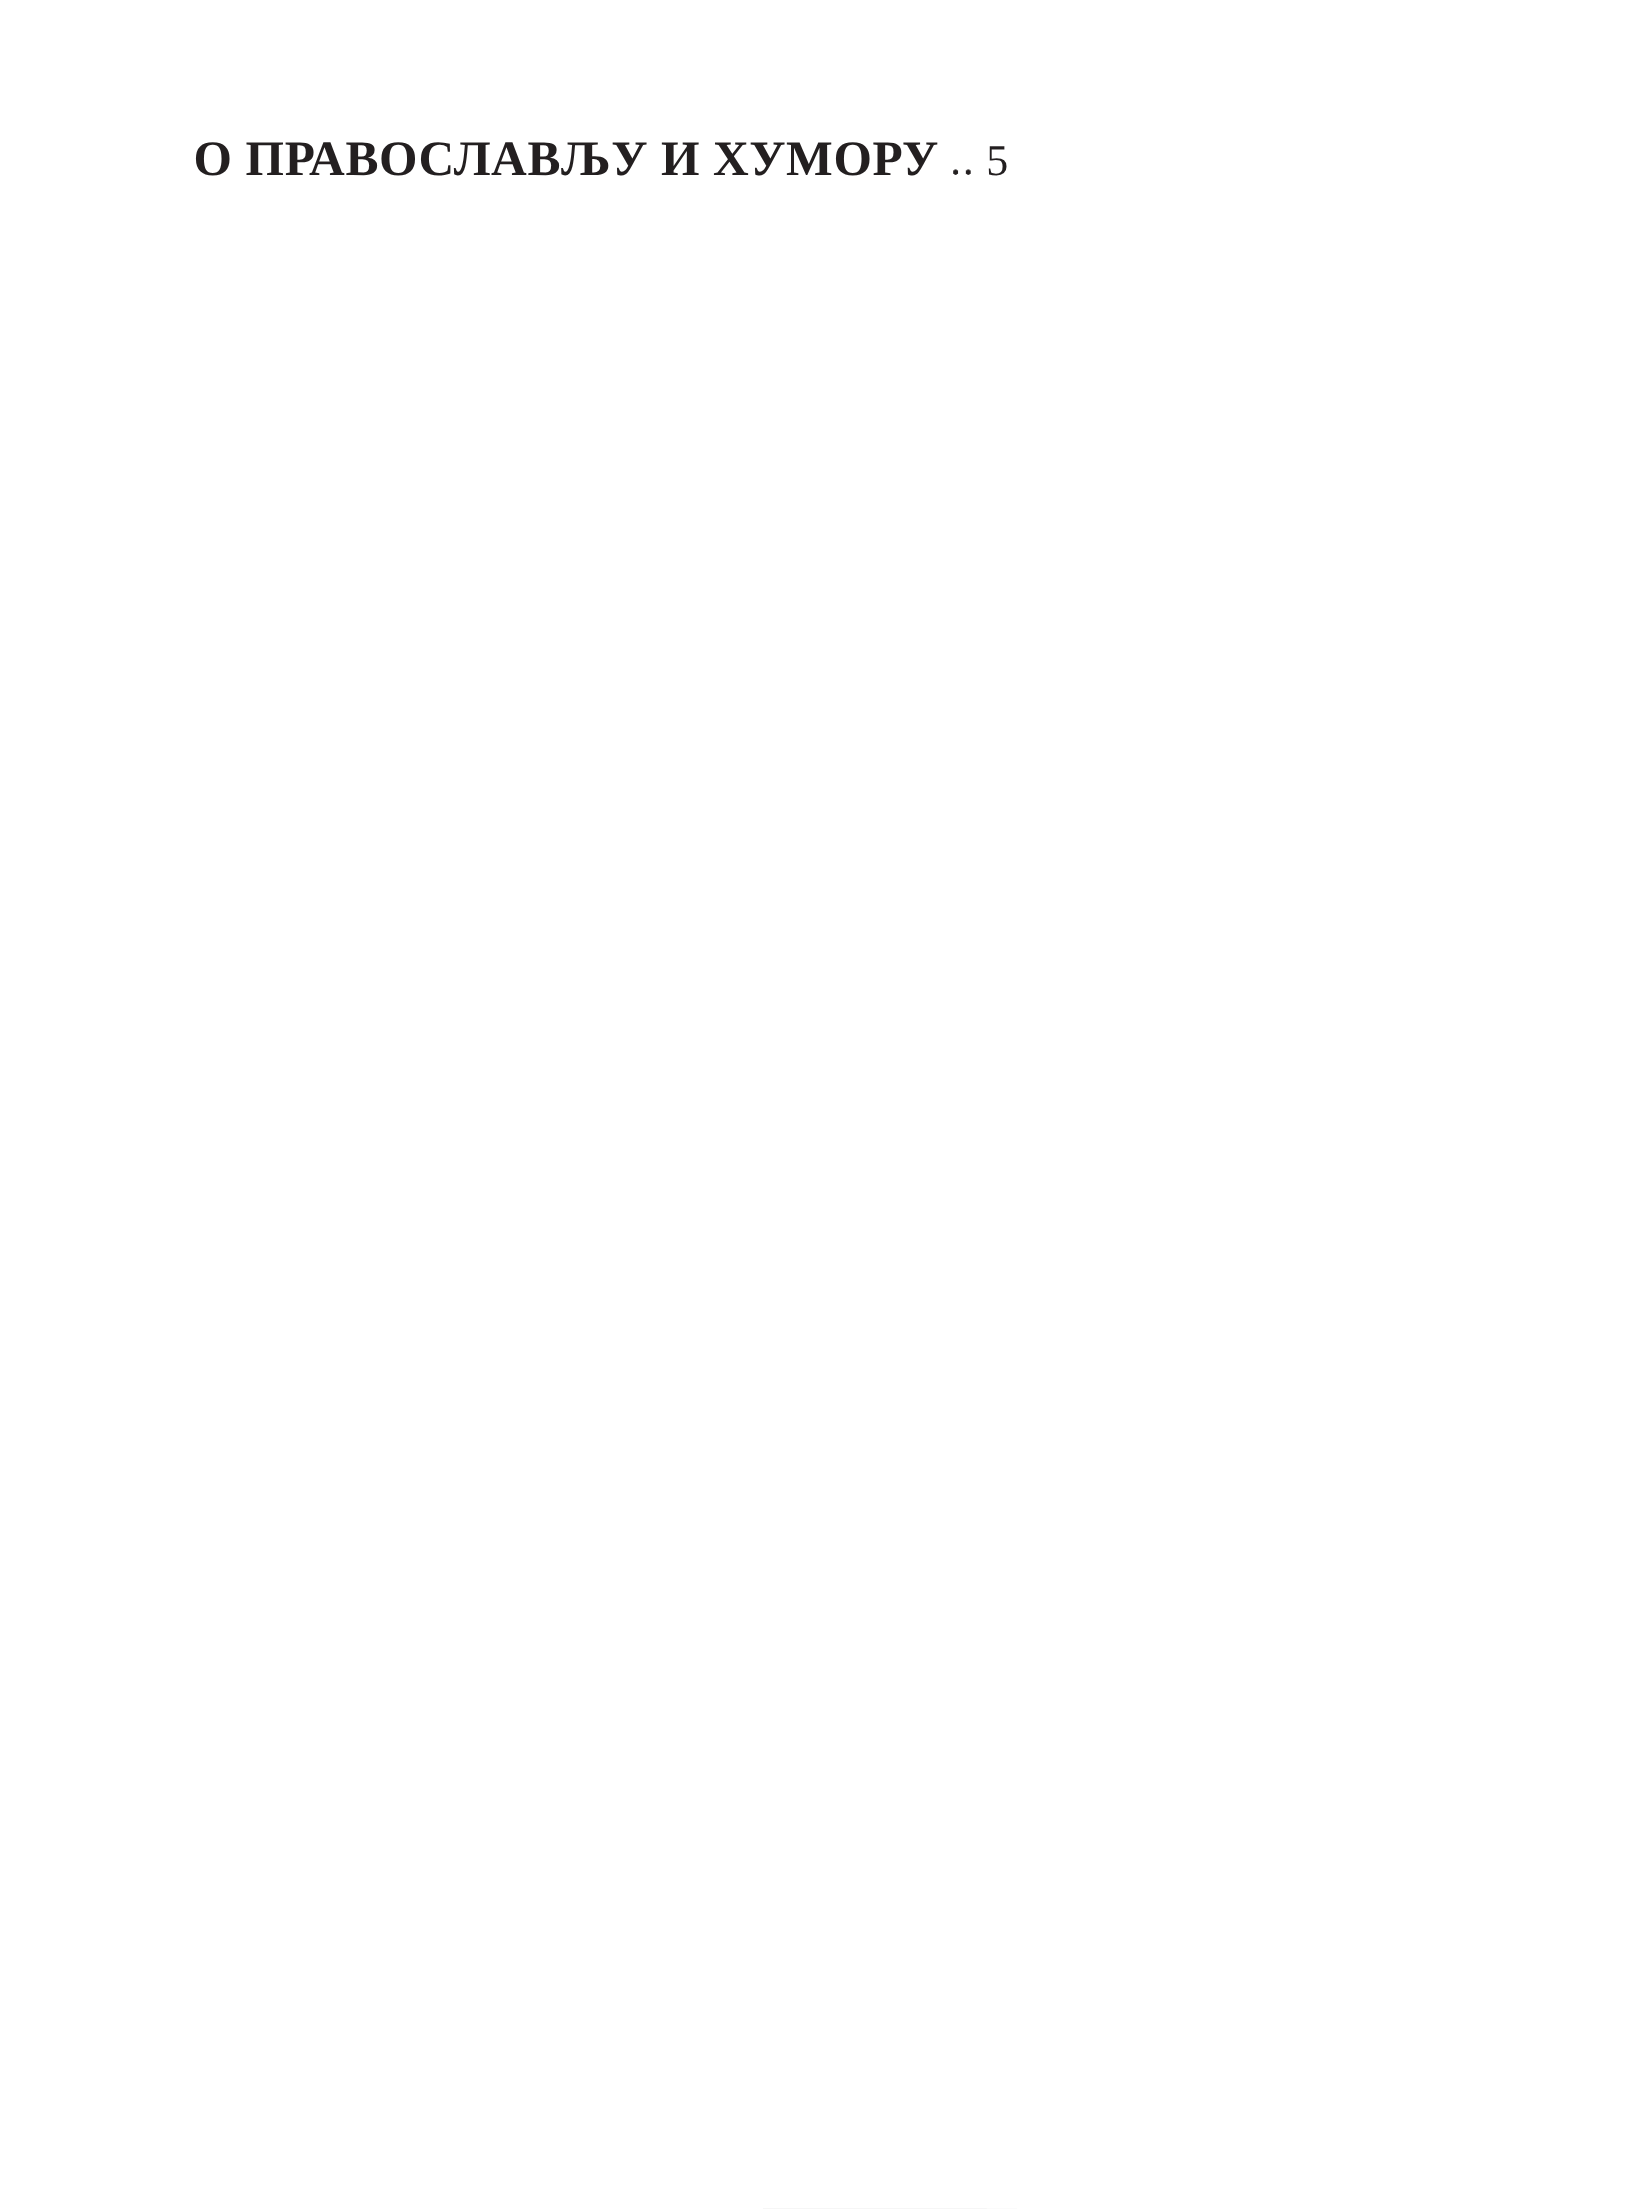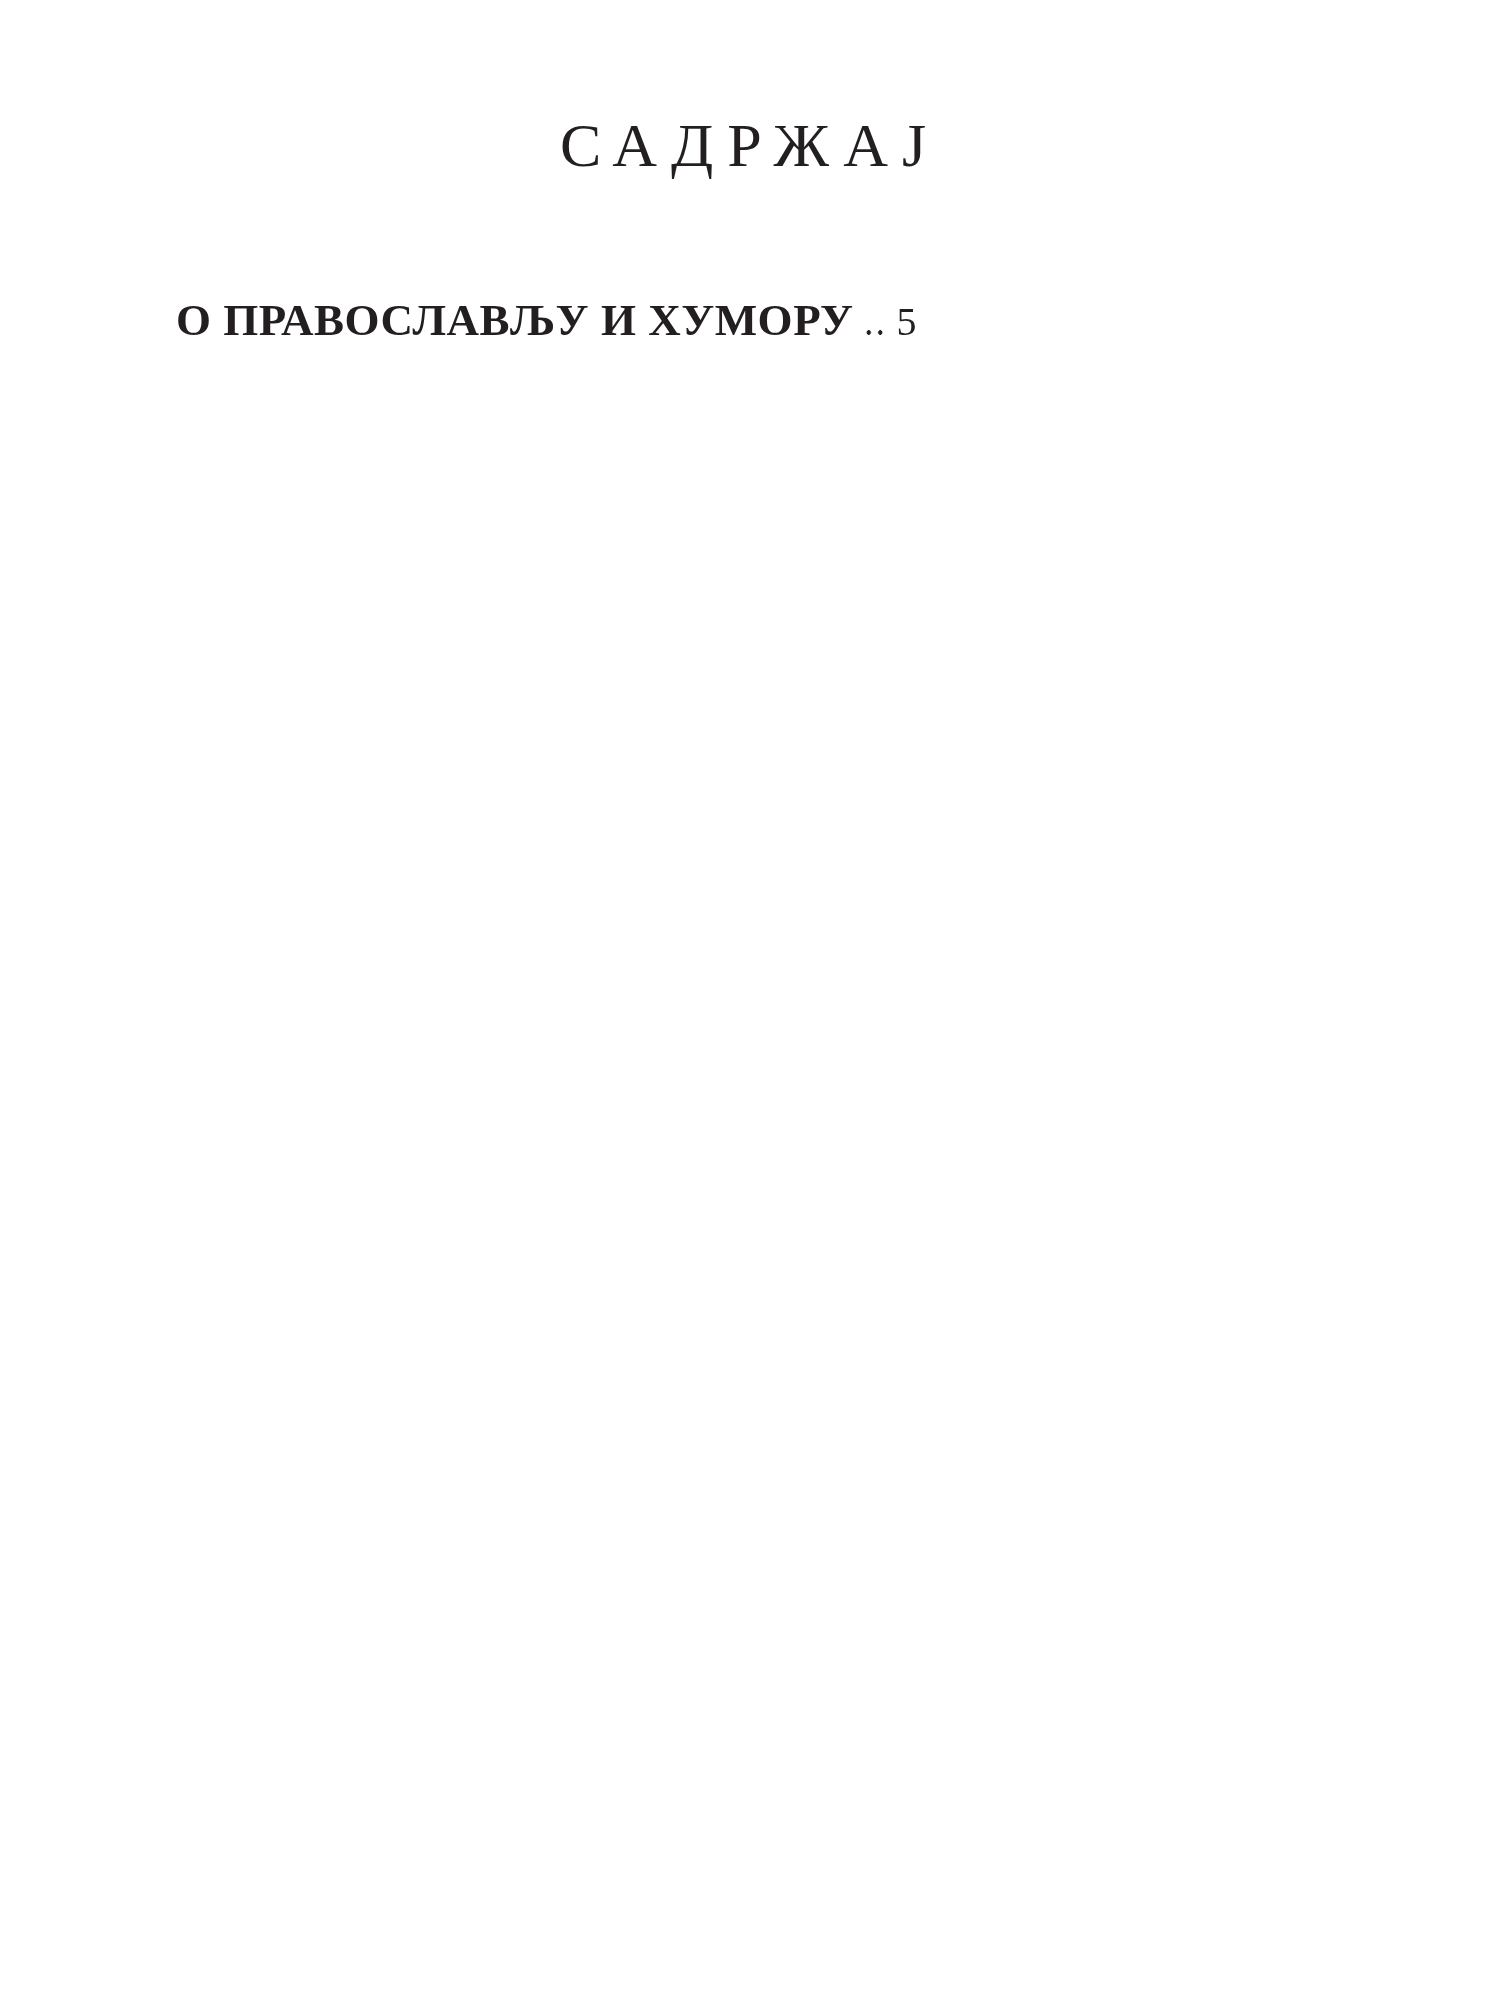--- a/index.html
+++ b/index.html
@@ -56,21 +56,20 @@
     flex: 0 0 auto;
     font-weight: normal;
     font-size: 40px;
     white-space: nowrap;
   }
 </style>
 </head>
 <body>
 
 <div class="page">
-  <h1 class="doc-title">САДРЖАЈ</h1>
 
   <div class="toc" id="toc-list">
       <div class="toc-entry main">
         <div class="toc-line">
           <span class="label">О ПРАВОСЛАВЉУ И ХУМОРУ</span>
           <span class="dots"></span>
           <span class="page">5</span>
         </div>
       </div>
     </div>

